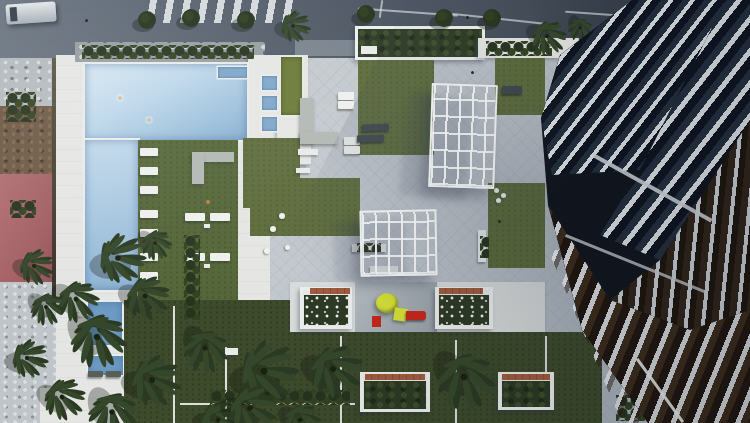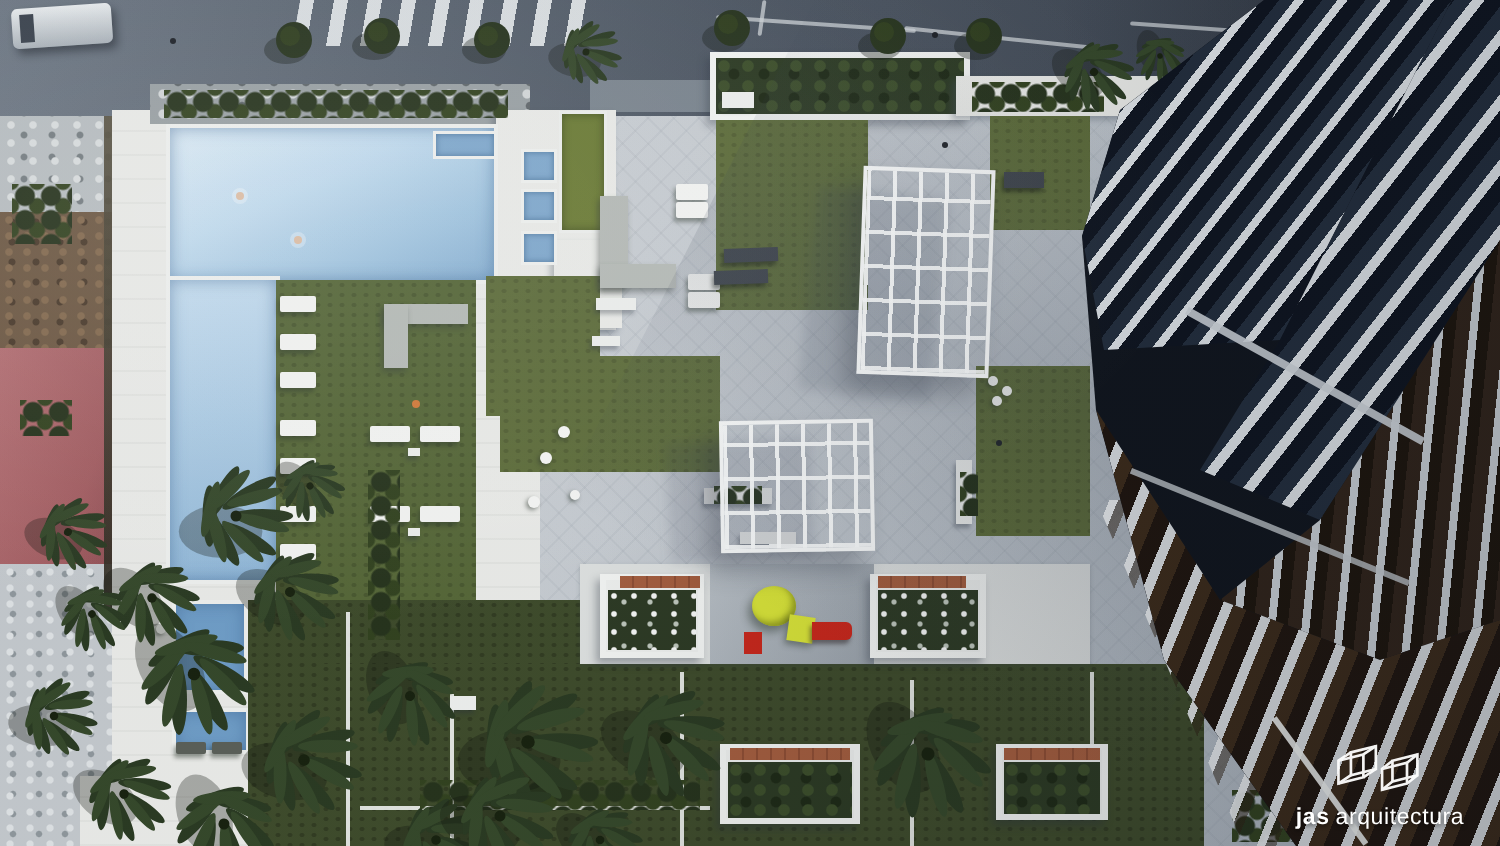--- a/index.html
+++ b/index.html
@@ -318,27 +318,14 @@
   <div class="a building-base" style="inset:0;">
     <div class="zone z-chev1"></div>
     <div class="zone z-chev2"></div>
     <div class="zone z-mull"></div>
     <div class="zone z-fins"></div>
     <div class="a" style="left:585px;top:186px;width:135px;height:4px;background:#cfd5da;transform:rotate(29deg);opacity:.9;"></div>
     <div class="a" style="left:560px;top:262px;width:150px;height:3px;background:#c6ccd1;transform:rotate(22deg);opacity:.8;"></div>
   </div>
   <div class="a wline" style="left:621px;top:389px;width:78px;height:3px;transform:rotate(54deg);"></div>
 
-  <div class="a logo">
-    <svg width="48" height="27" viewBox="0 0 46 26">
-      <g stroke="#fff" stroke-width="1.3" fill="none" opacity="0.95">
-        <path d="M3,9 L15,6 L15,17 L3,20 Z"></path>
-        <path d="M9,5 L21,2 L21,13 L9,16 Z"></path>
-        <path d="M3,9 L9,5 M15,6 L21,2 M15,17 L21,13 M3,20 L9,16"></path>
-        <path d="M24,13 L36,10 L36,20 L24,23 Z"></path>
-        <path d="M29,9 L41,6 L41,16 L29,19 Z"></path>
-        <path d="M24,13 L29,9 M36,10 L41,6 M36,20 L41,16 M24,23 L29,19"></path>
-      </g>
-    </svg>
-    <div class="logo-text"><span class="b">jas</span><span class="r">arquitectura</span></div>
-  </div>
 
 </div>
 
 </body></html>

